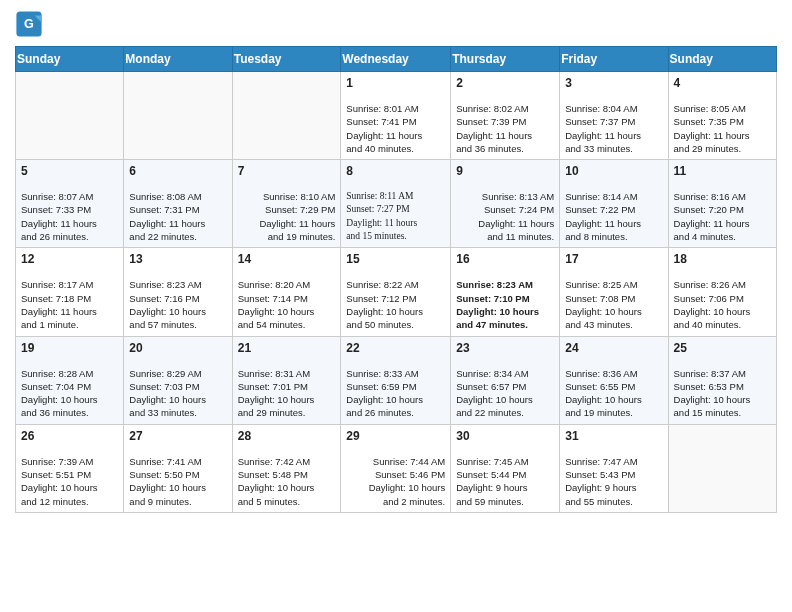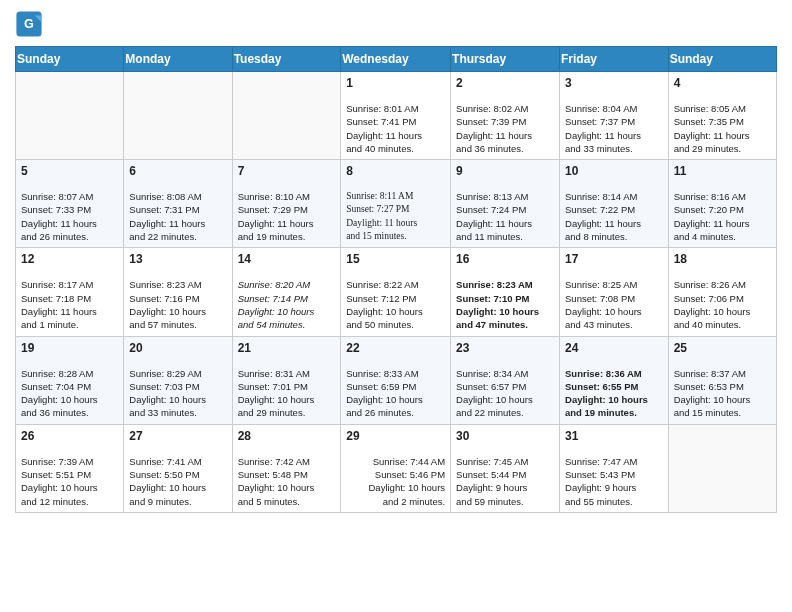--- a/index.html
+++ b/index.html
@@ -176,35 +176,35 @@
           </td>
           <td>
             <div class="day-num">6</div>
             <div class="day-info" style="white-space: pre-line;">Sunrise: 8:08 AM
 Sunset: 7:31 PM
 Daylight: 11 hours
 and 22 minutes.</div>
           </td>
           <td>
             <div class="day-num">7</div>
-            <div class="day-info" style="white-space: pre-line;">Sunrise: 8:10 AM
+            <div class="day-info" style="white-space: pre-line; text-align: right;">Sunrise: 8:10 AM
 Sunset: 7:29 PM
 Daylight: 11 hours
 and 19 minutes.</div>
           </td>
           <td>
             <div class="day-num">8</div>
             <div class="day-info" style="white-space: pre-line; font-family: Liberation Serif, serif;">Sunrise: 8:11 AM
 Sunset: 7:27 PM
 Daylight: 11 hours
 and 15 minutes.</div>
           </td>
           <td>
             <div class="day-num">9</div>
-            <div class="day-info" style="white-space: pre-line;">Sunrise: 8:13 AM
+            <div class="day-info" style="white-space: pre-line; text-align: right;">Sunrise: 8:13 AM
 Sunset: 7:24 PM
 Daylight: 11 hours
 and 11 minutes.</div>
           </td>
           <td>
             <div class="day-num">10</div>
             <div class="day-info" style="white-space: pre-line;">Sunrise: 8:14 AM
 Sunset: 7:22 PM
 Daylight: 11 hours
 and 8 minutes.</div>
@@ -227,21 +227,21 @@
           </td>
           <td>
             <div class="day-num">13</div>
             <div class="day-info" style="white-space: pre-line;">Sunrise: 8:23 AM
 Sunset: 7:16 PM
 Daylight: 10 hours
 and 57 minutes.</div>
           </td>
           <td>
             <div class="day-num">14</div>
-            <div class="day-info" style="white-space: pre-line; font-style: italic;">Sunrise: 8:20 AM
+            <div class="day-info" style="white-space: pre-line;">Sunrise: 8:20 AM
 Sunset: 7:14 PM
 Daylight: 10 hours
 and 54 minutes.</div>
           </td>
           <td>
             <div class="day-num">15</div>
             <div class="day-info" style="white-space: pre-line;">Sunrise: 8:22 AM
 Sunset: 7:12 PM
 Daylight: 10 hours
 and 50 minutes.</div>
@@ -299,21 +299,21 @@
           </td>
           <td>
             <div class="day-num">23</div>
             <div class="day-info" style="white-space: pre-line;">Sunrise: 8:34 AM
 Sunset: 6:57 PM
 Daylight: 10 hours
 and 22 minutes.</div>
           </td>
           <td>
             <div class="day-num">24</div>
-            <div class="day-info" style="white-space: pre-line; font-weight: bold;">Sunrise: 8:36 AM
+            <div class="day-info" style="white-space: pre-line;">Sunrise: 8:36 AM
 Sunset: 6:55 PM
 Daylight: 10 hours
 and 19 minutes.</div>
           </td>
           <td>
             <div class="day-num">25</div>
             <div class="day-info" style="white-space: pre-line;">Sunrise: 8:37 AM
 Sunset: 6:53 PM
 Daylight: 10 hours
 and 15 minutes.</div>

